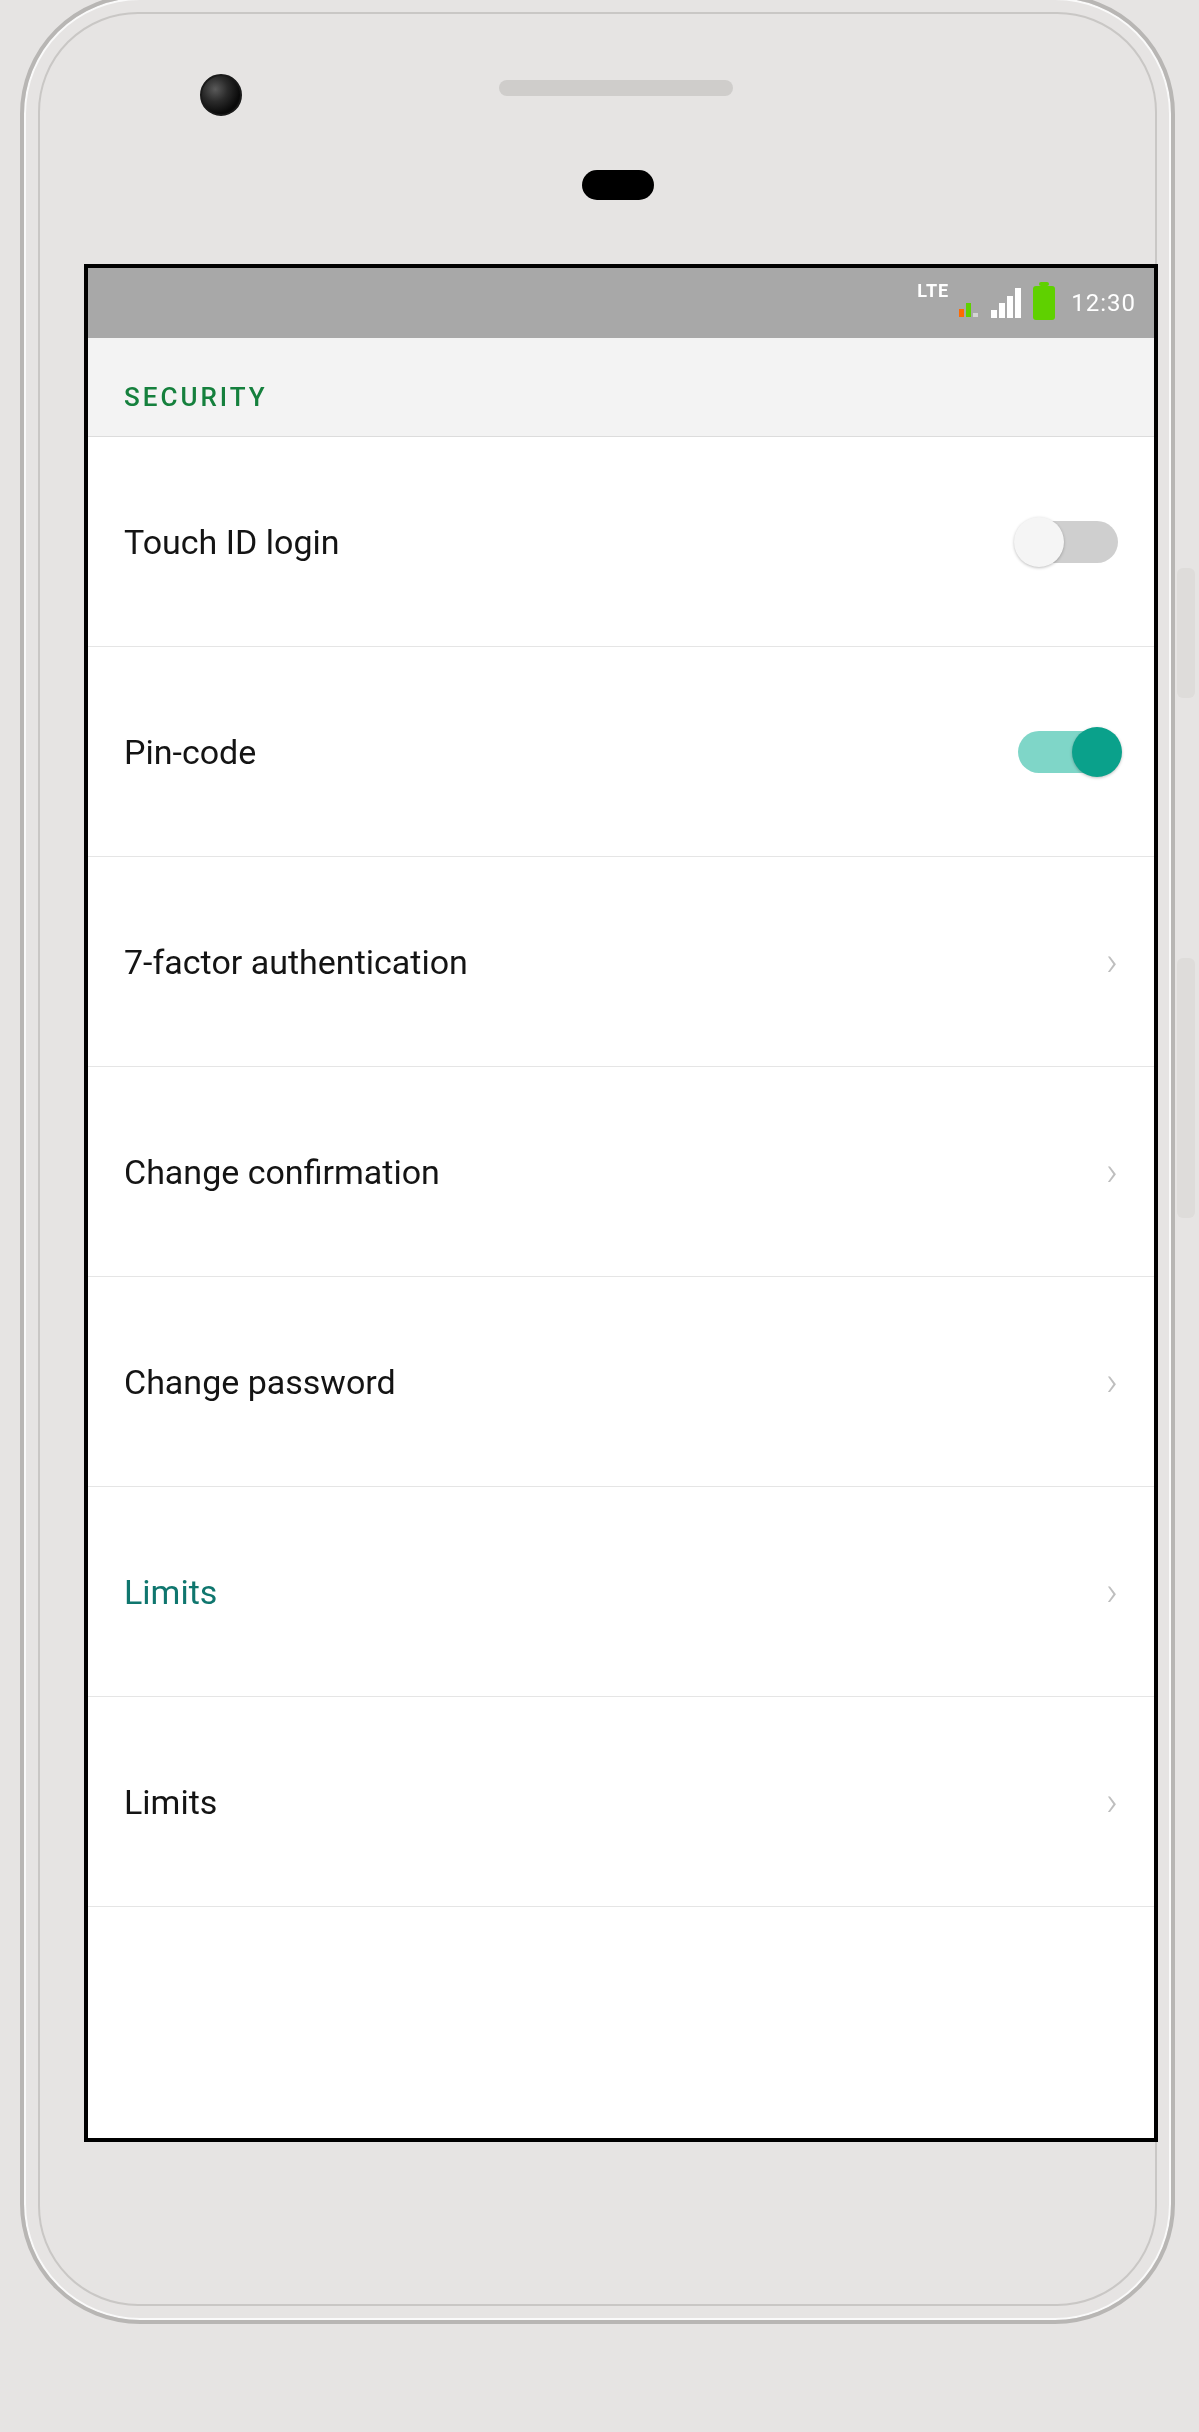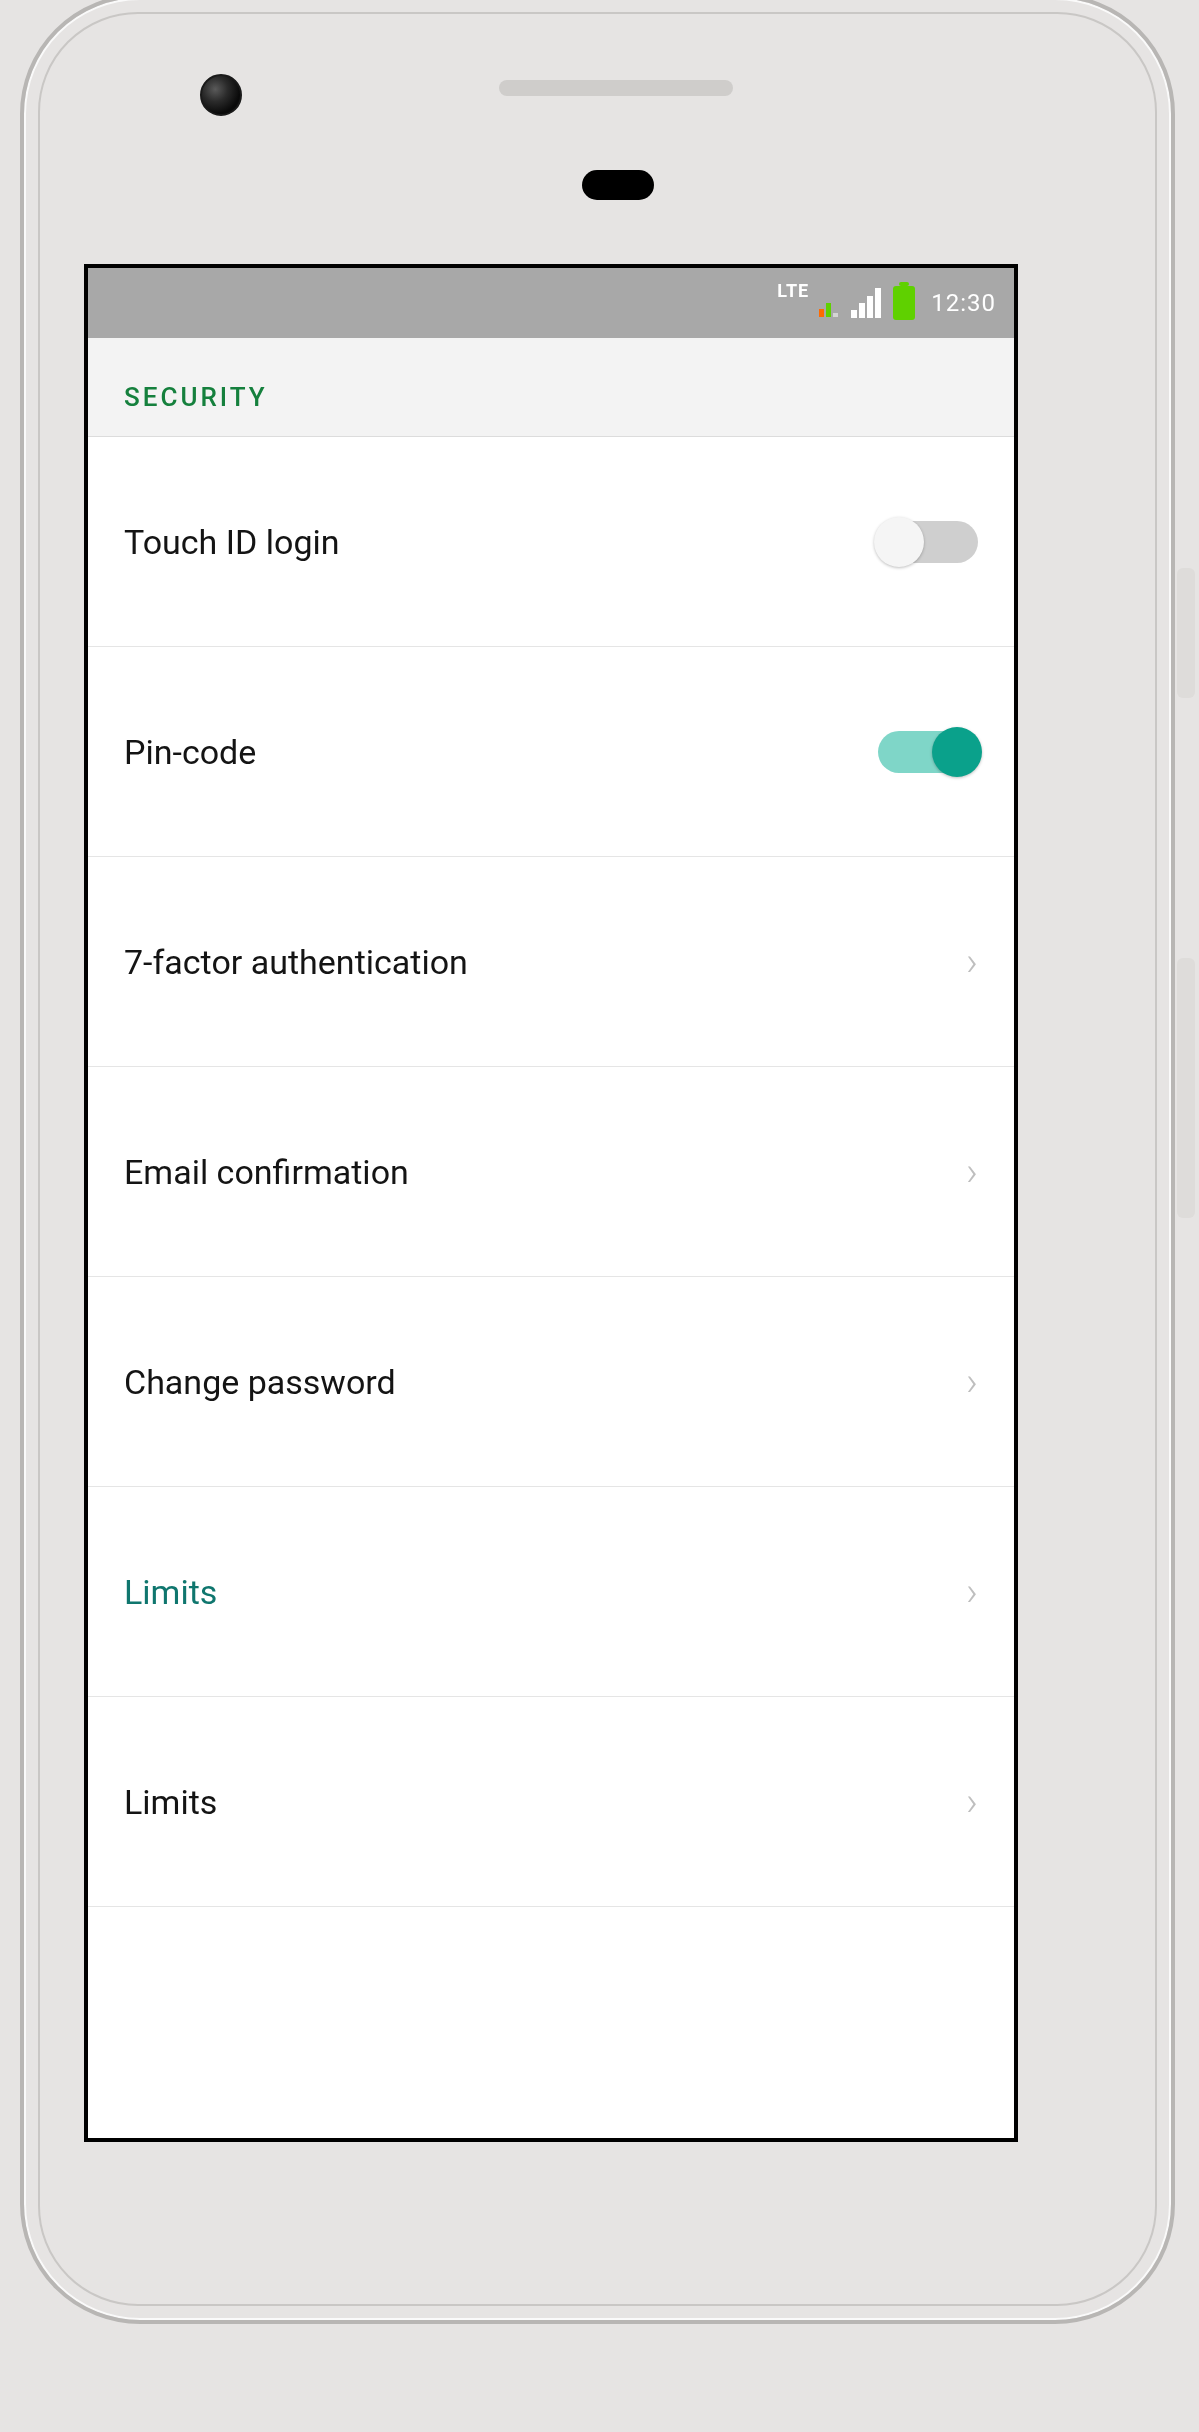--- a/index.html
+++ b/index.html
@@ -72,21 +72,21 @@
     right: -24px;
     top: 960px;
     width: 18px; height: 260px;
     background: #dedcda;
     border-radius: 6px;
   }
   .screen {
     position: absolute;
     left: 60px;
     top: 266px;
-    width: 934px;
+    width: 1074px;
     height: 1878px;
     background: #fff;
     border: 4px solid #000;
     overflow: hidden;
   }
   .status-bar {
     height: 70px;
     background: #a8a8a8;
     display: flex;
     align-items: center;
@@ -233,21 +233,21 @@
           <div class="knob"></div>
         </div>
       </div>
 
       <div class="row">
         <span class="row-label">7-factor authentication</span>
         <span class="chevron">›</span>
       </div>
 
       <div class="row">
-        <span class="row-label">Email confirmation</span>
+        <span class="row-label">Change confirmation</span>
         <span class="chevron">›</span>
       </div>
 
       <div class="row">
         <span class="row-label">Change password</span>
         <span class="chevron">›</span>
       </div>
 
       <div class="row">
         <span class="row-label accent">Limits</span>

